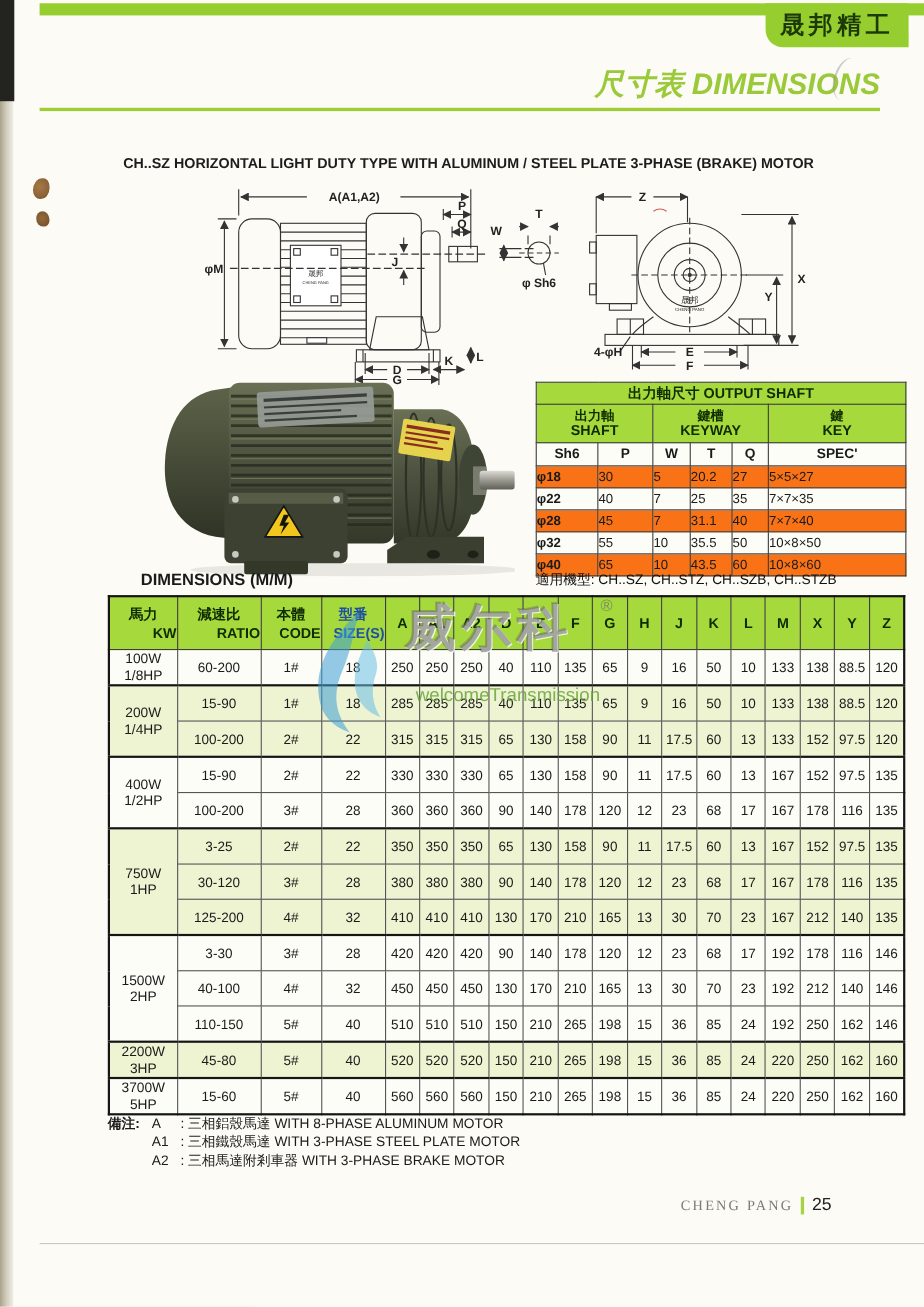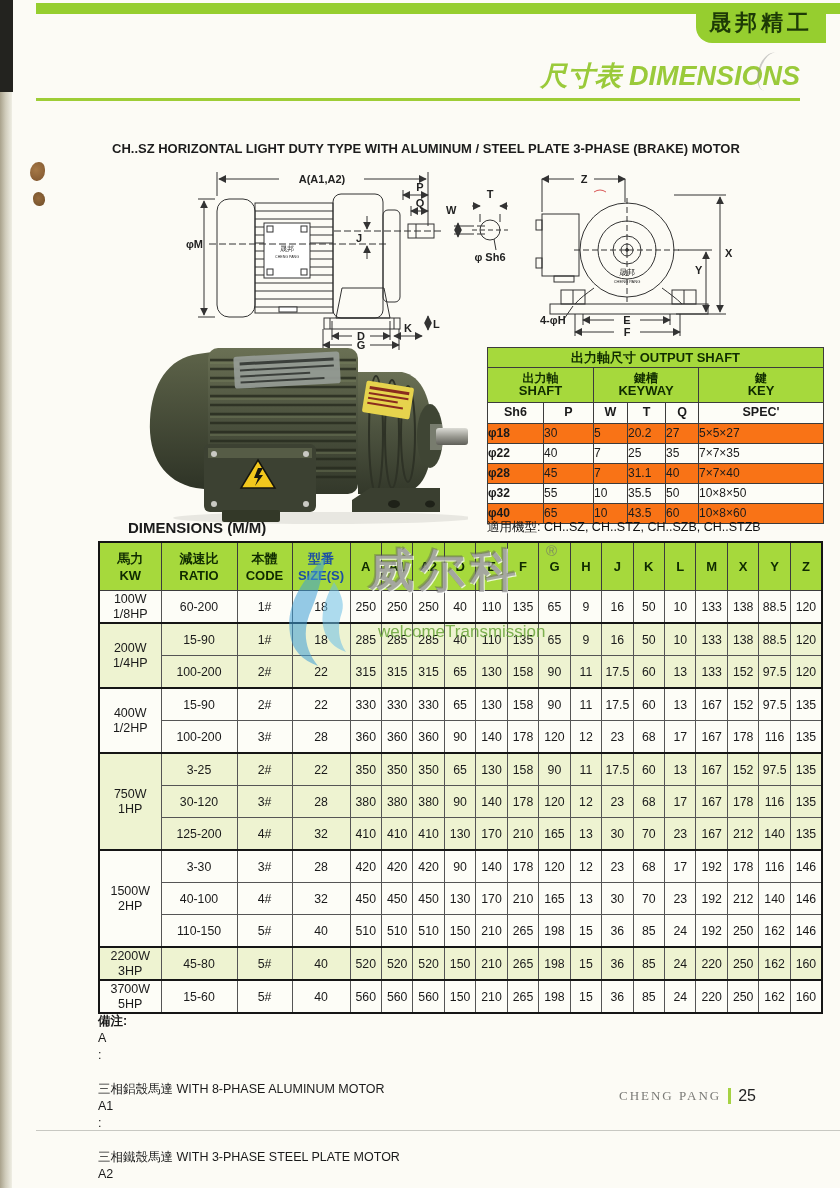--- a/index.html
+++ b/index.html
@@ -33,29 +33,29 @@
   .shaft-table td{height:19px;background:#fdfdf7;}
   .shaft-table tr.shade td{background:#f97316;}
   .shaft-table td.b{font-weight:bold;}
   .shaft-note{position:absolute;left:487px;top:519px;font-size:12.5px;color:#111;}
   
   .dims-title{position:absolute;left:98px;top:519px;font-size:15px;font-weight:bold;margin-left:30px;}
   .dims-wrap{position:absolute;left:98px;top:541px;width:725px;}
   .dims-table{width:725px;border-collapse:collapse;table-layout:fixed;font-size:12.3px;text-align:center;border:2px solid #151515;}
   .dims-table th{background:#a6d93c;border:1px solid #3c3c3c;height:47px;padding:0;font-size:13px;color:#0f2b00;}
   .dims-table th .zh{font-size:13px;font-weight:bold;}
-  .dims-table th .en{font-size:13px;font-weight:bold;}
+  .dims-table th .en{font-size:13px;font-weight:bold;text-align:right;}
   .dims-table th.accent .zh,.dims-table th.accent .en{color:#1d4fa3;}
   .dims-table td{border:1px solid #555;height:31px;padding:0;background:#fdfdf7;}
   .dims-table tr.shade td{background:#eef3d1;}
   .dims-table td.power{font-weight:normal;line-height:1.15;font-size:12.5px;}
   .dims-table tr.gstart td{border-top:2px solid #151515;}
   
   .notes{position:absolute;left:98px;top:1013px;font-size:12.5px;line-height:17px;}
-  .note-row{display:flex;flex-direction:column;}
+  .note-row{display:flex;}
   .note-label{width:40px;font-weight:bold;}
   .note-code{width:26px;}
   
   .footer{position:absolute;top:1087px;right:84px;display:flex;align-items:center;gap:7px;}
   .footer .brand{font-family:"Liberation Serif",serif;font-size:13px;color:#7a7a76;letter-spacing:2px;}
   .footer .bar{width:3px;height:16px;background:#a6d243;}
   .footer .num{font-size:16px;color:#222;}
   .bottom-rule{position:absolute;left:36px;top:1130px;width:804px;height:1px;background:#c8c8c2;}
   
   .watermark{position:absolute;left:268px;top:542px;width:320px;height:125px;pointer-events:none;z-index:6;}

